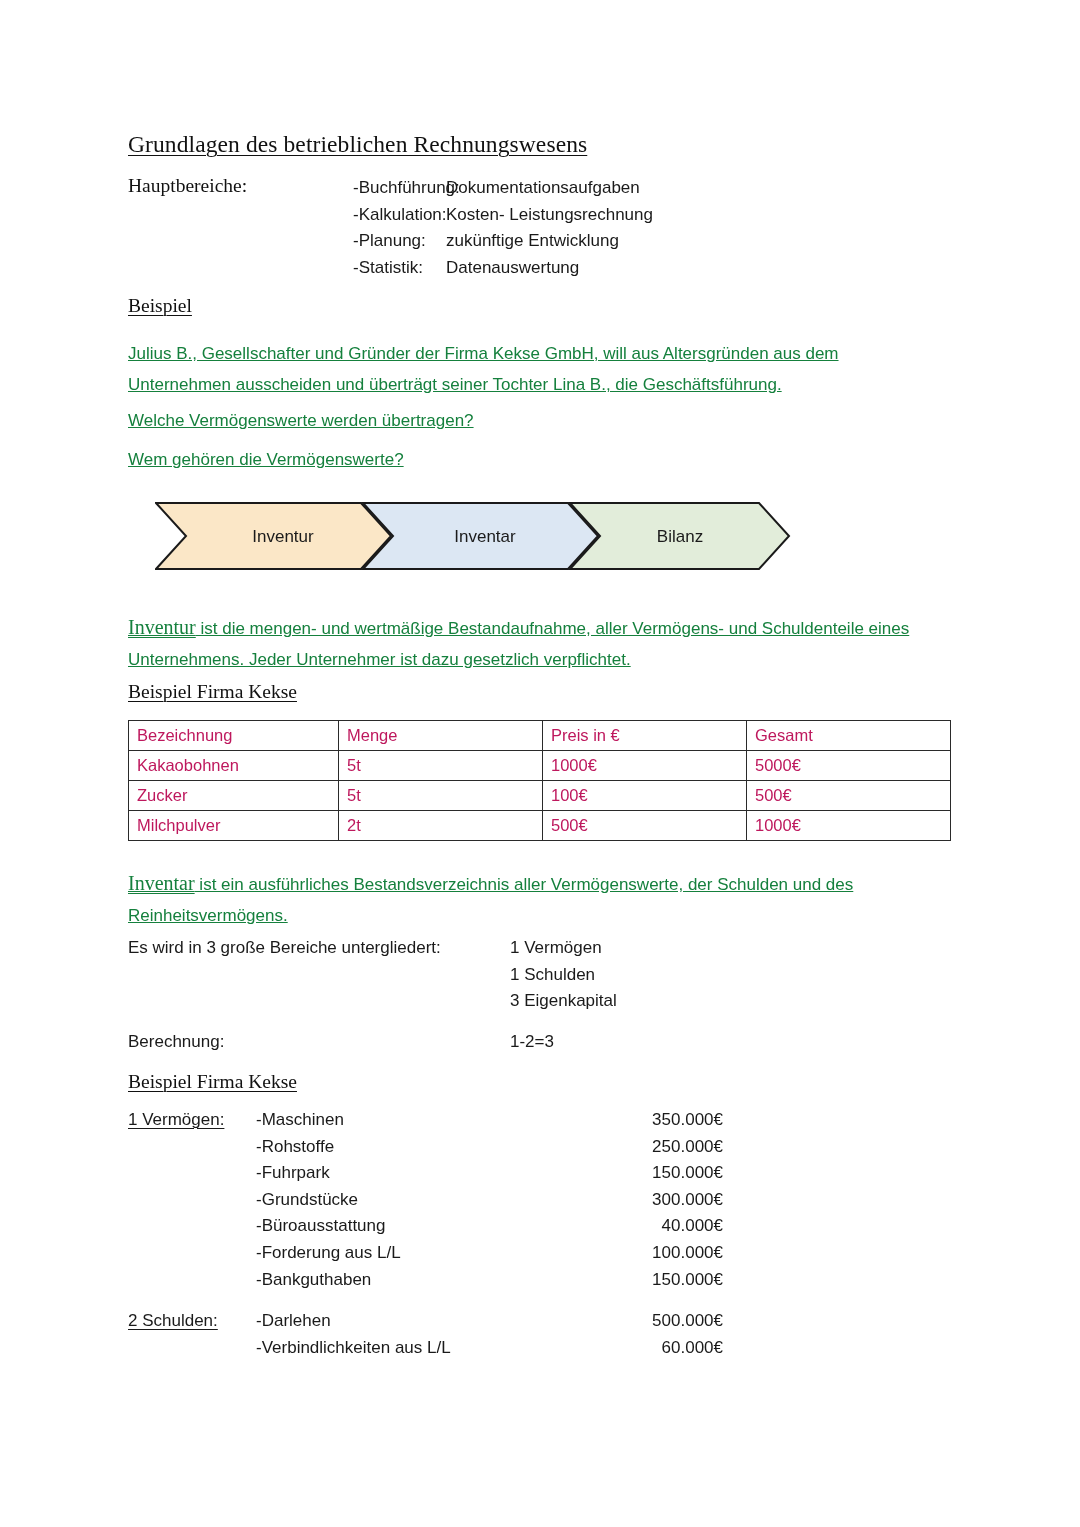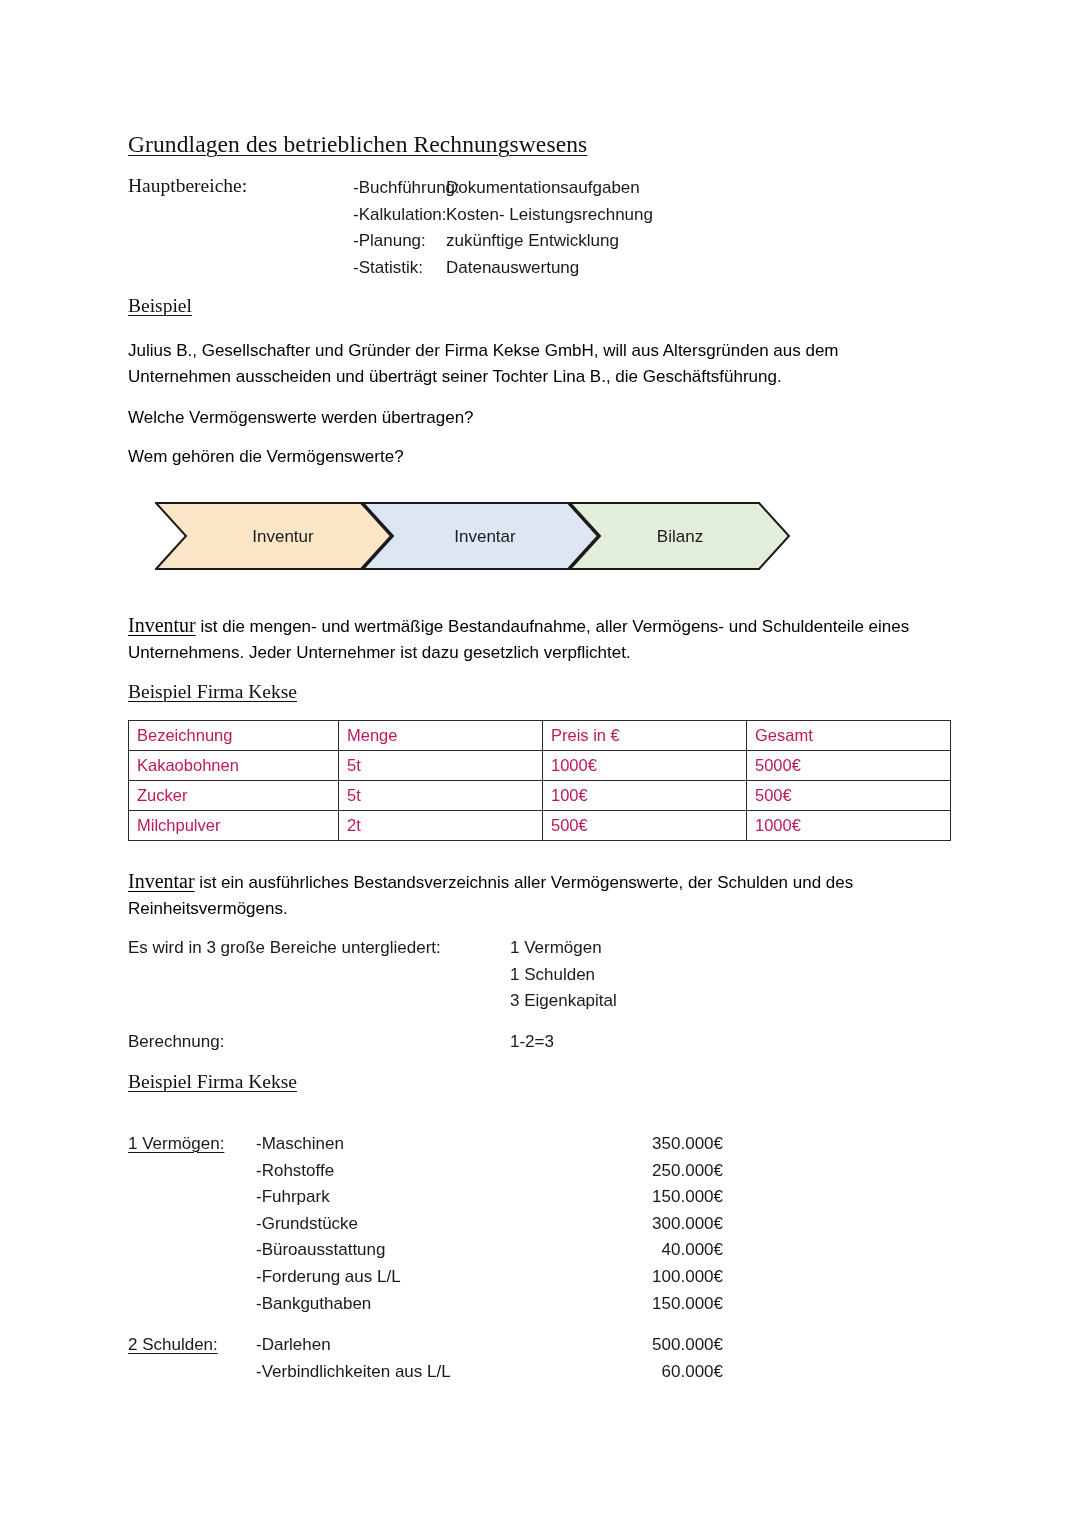--- a/index.html
+++ b/index.html
@@ -60,24 +60,25 @@
     white-space: nowrap;
   }
   .hb-key { position: absolute; left: 316px; margin-left: 37px; }
   .hb-val { position: absolute; left: 446px; }
 
   
   .para {
     position: absolute;
     font-family: "Liberation Sans", sans-serif;
     font-size: 17px;
-    color: #000000;
-    line-height: 26px;
+    color: #15803d;
+    line-height: 31px;
     width: 812px;
     left: 128px;
+    text-decoration: underline;
   }
   .lead-serif {
     font-family: "Liberation Serif", serif;
     font-size: 20px;
     text-decoration: underline;
     text-underline-offset: 3px;
     text-decoration-thickness: 1px;
   }
 
   
@@ -118,21 +119,21 @@
   #kekse-table col.c1 { width: 210px; }
   #kekse-table col.c2 { width: 204px; }
   #kekse-table col.c3 { width: 204px; }
   #kekse-table col.c4 { width: 204px; }
 
   
   .twocol-left  { position: absolute; left: 128px; font-size: 17px; white-space: nowrap; }
   .twocol-right { position: absolute; left: 510px; font-size: 17px; white-space: nowrap; }
 
   
-  #inventory-list { position: absolute; left: 0; top: 1110px; width: 1080px; margin-top: 24px; }
+  #inventory-list { position: absolute; left: 0; top: 1110px; width: 1080px; }
   .inv-row { position: relative; height: 26.6px; }
   .inv-group {
     position: absolute;
     left: 128px;
     font-family: "Liberation Sans", sans-serif;
     font-size: 17px;
     white-space: nowrap;
     text-decoration: underline;
     text-underline-offset: 3px;
     text-decoration-thickness: 1px;

